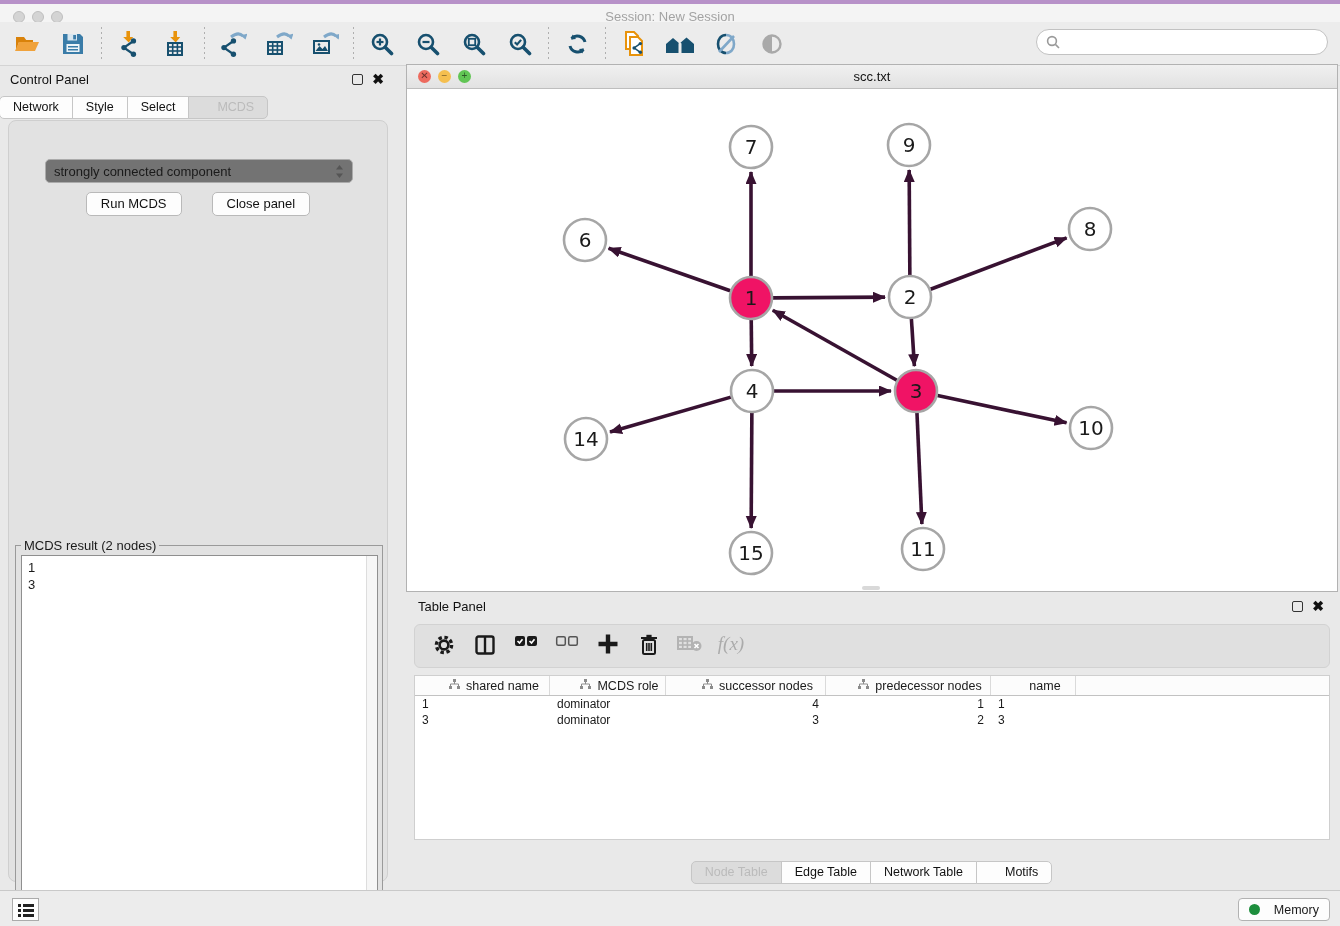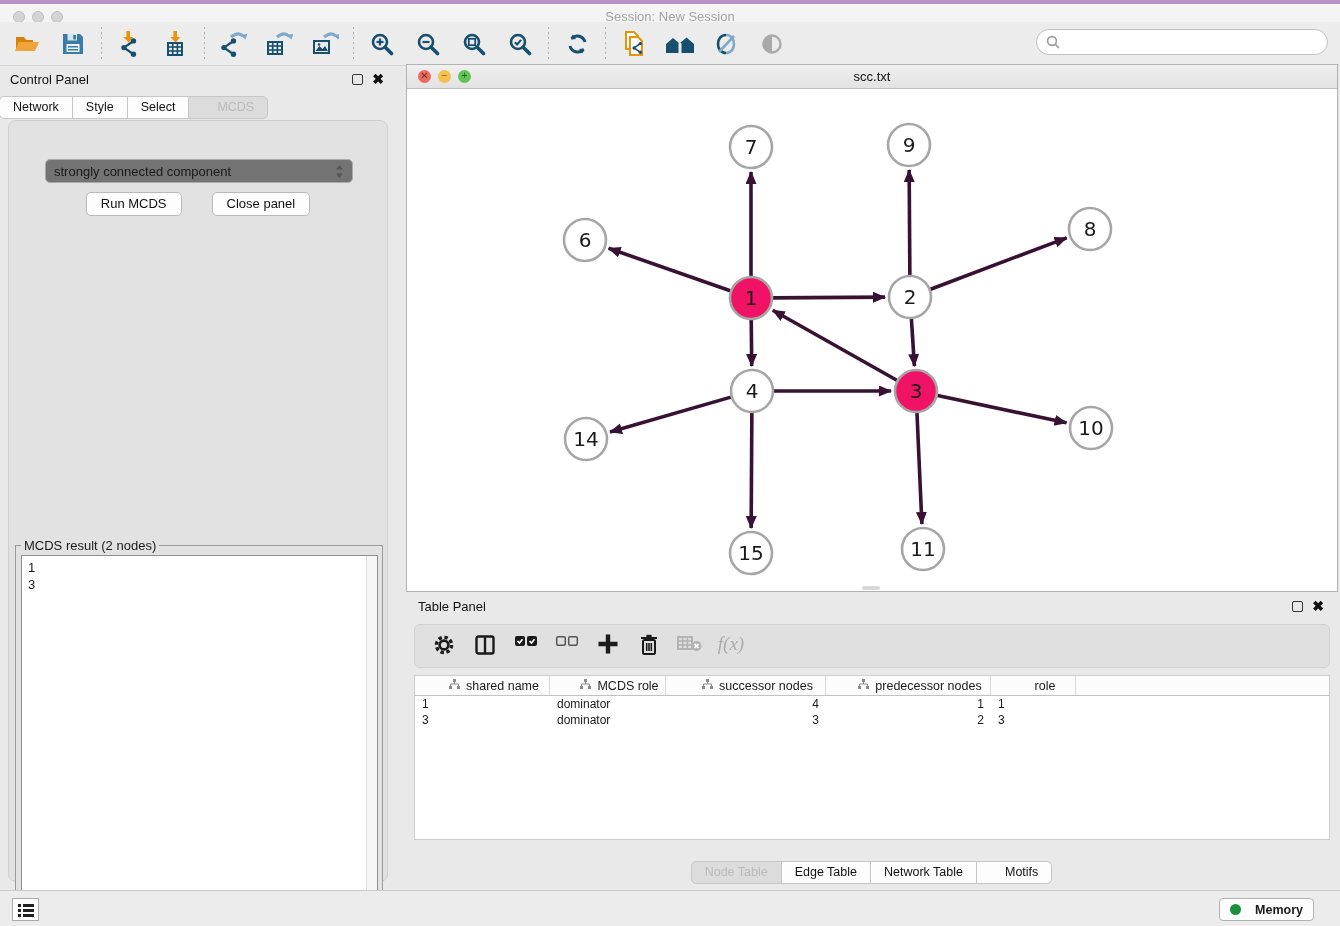--- a/index.html
+++ b/index.html
@@ -83,23 +83,23 @@
   .nt-th { display:flex; align-items:center; justify-content:center; gap:6px; font-size:12.5px;
            border-right:1px solid #DADADA;padding-left:24px; }
   .nt-row { display:flex; height:16px; font-size:12px; }
   .nt-td { padding:1px 7px 0; overflow:hidden; white-space:nowrap; }
   .tp-tabs { position:absolute; left:0; width:100%; top:266px; display:flex; justify-content:center; }
   
   .status-bar { position:absolute; left:0; top:890px; width:1340px; height:36px; background:#ECECEC;
                 border-top:1px solid #C9C9C9; }
   .list-btn { position:absolute; left:12px; top:7px; width:27px; height:23px; background:#FDFDFD;
               border:1px solid #ABABAB; display:flex; align-items:center; justify-content:center; }
-  .memory-btn { position:absolute; right:26px; top:7px; height:23px; background:#FDFDFD;
+  .memory-btn { position:absolute; right:10px; top:7px; height:23px; background:#FDFDFD;
                 border:1px solid #B2B2B2; border-radius:4px; display:flex; align-items:center;
-                gap:14px; padding:0 10px; font-size:12.5px;font-weight:bold; }
+                gap:14px; padding:0 10px; font-size:12.5px; }
   .mem-dot { width:11px; height:11px; border-radius:50%; background:#1D8E3D; }
 </style>
 </head>
 <body>
 
 <div class="top-strip"></div>
 <div class="titlebar">
   <span class="traffic" style="left:13px"></span>
   <span class="traffic" style="left:32px"></span>
   <span class="traffic" style="left:51px"></span>
@@ -469,21 +469,21 @@
         <div class="nt-th" style="width: 165px; text-align: right;">
           <span><svg width="11" height="11" viewBox="0 0 11 11">
               <rect x="4" y="0" width="3" height="3" fill="#8B8B8B"></rect>
               <rect x="0" y="7" width="3" height="3" fill="#8B8B8B"></rect>
               <rect x="8" y="7" width="3" height="3" fill="#8B8B8B"></rect>
               <path d="M5.5 3v2M1.5 7V5h8v2" stroke="#8B8B8B" fill="none"></path>
             </svg></span>
           <span>predecessor nodes</span>
         </div>
         <div class="nt-th" style="width: 85px;">
-          <span>role</span>
+          <span>name</span>
         </div>
       </div>
     <div id="nt-body">
         <div class="nt-row">
           <div class="nt-td" style="width: 135px; text-align: left;">1</div>
           <div class="nt-td" style="width: 116px; text-align: left;">dominator</div>
           <div class="nt-td" style="width: 160px; text-align: right;">4</div>
           <div class="nt-td" style="width: 165px; text-align: right;">1</div>
           <div class="nt-td" style="width: 85px; text-align: left;">1</div>
         </div>

